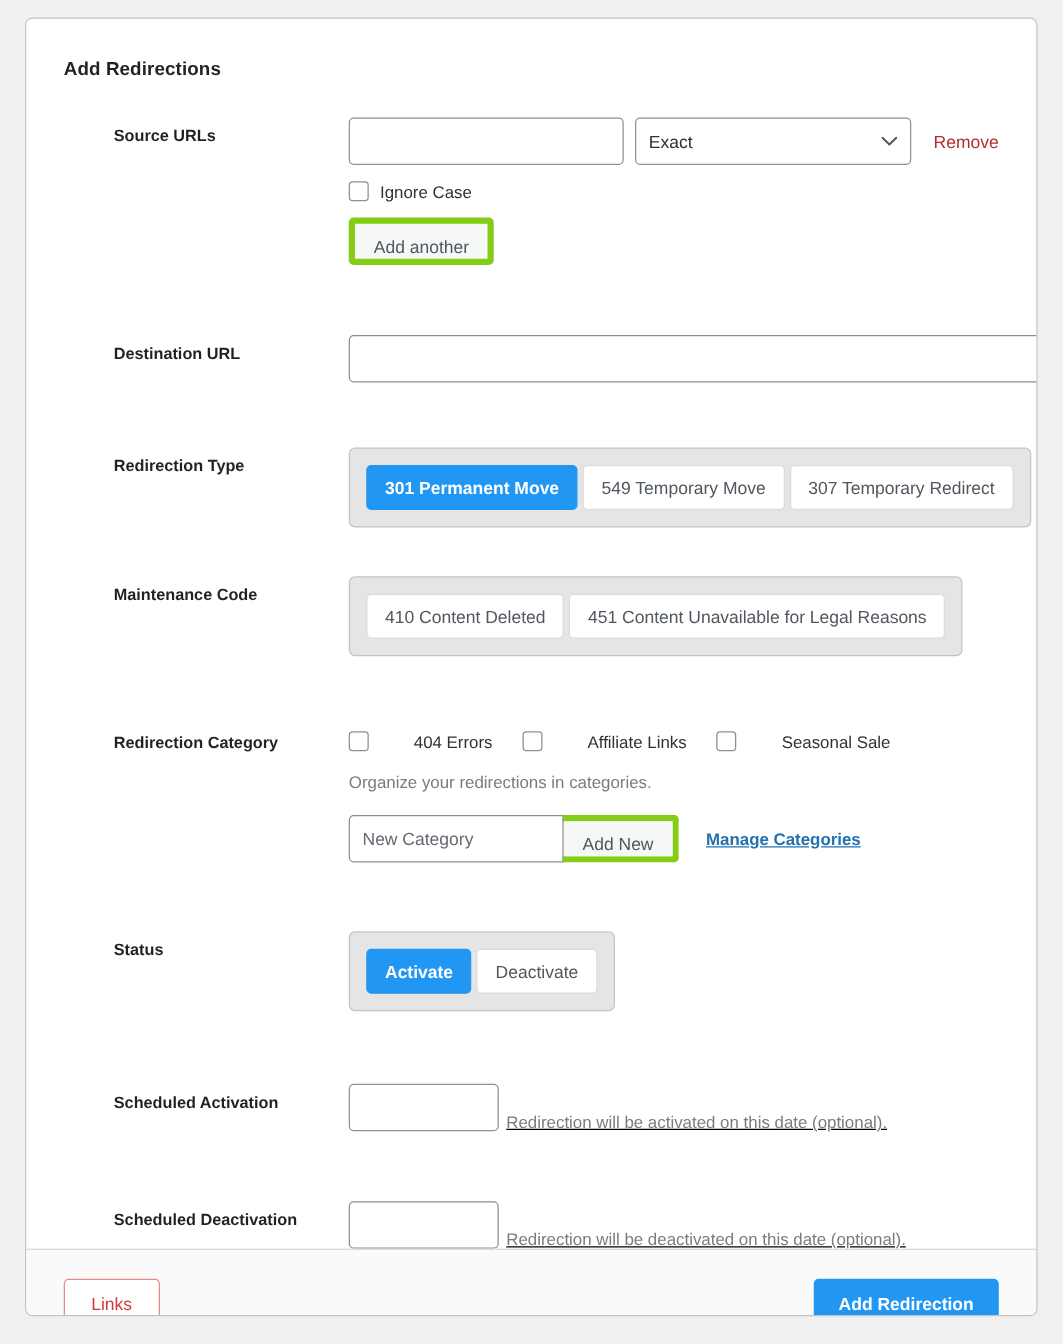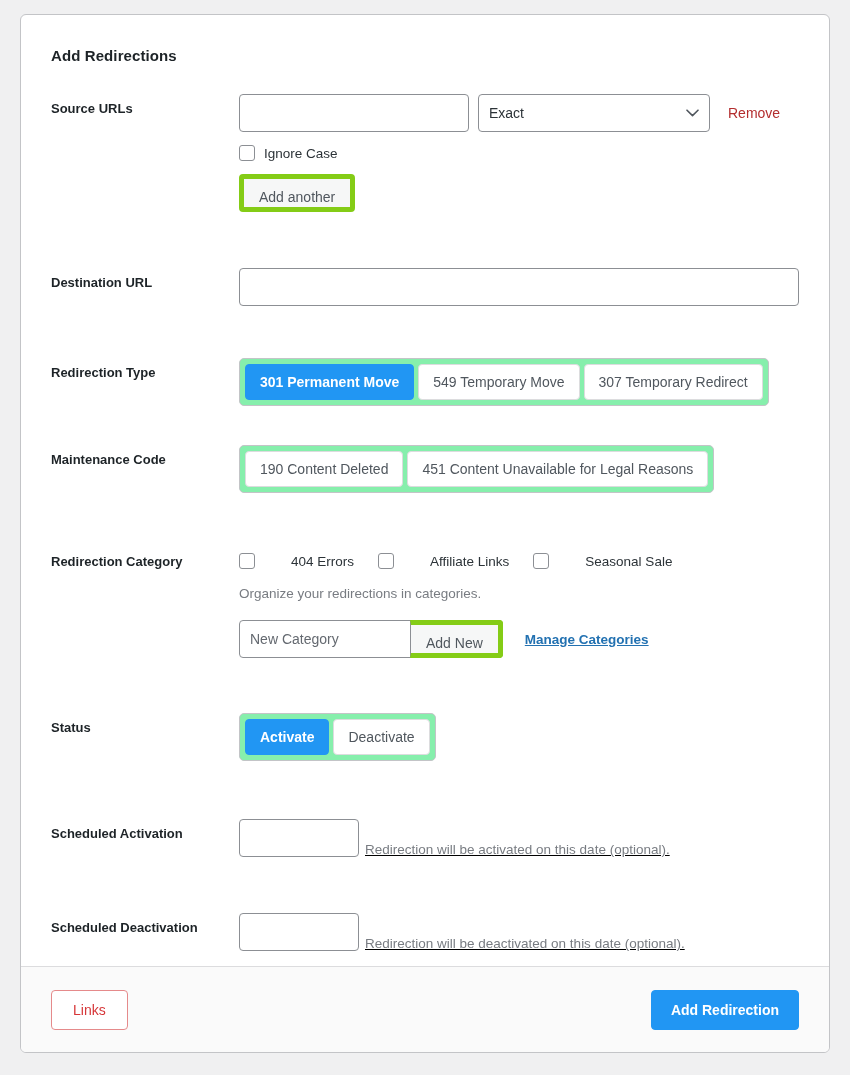--- a/index.html
+++ b/index.html
@@ -50,20 +50,21 @@
     align-items: flex-start;
   }
   .row-label {
     width: 188px;
     flex: 0 0 188px;
     font-size: 13px;
     font-weight: bold;
     color: #1d2327;
     padding-top: 6px;
     line-height: 1.4;
+    margin-left: 40px;
   }
   .row-field {
     flex: 1 1 auto;
     min-width: 0;
   }
 
   
   .r-source      { margin-bottom: 0; }
   .r-dest        { margin-top: 56px; }
   .r-type        { margin-top: 52px; }
@@ -175,22 +176,22 @@
     border-radius: 0 4px 4px 0;
     border-left: 1px solid #8c8f94;
     margin-left: -1px;
   }
 
   
   .bgroup {
     display: inline-flex;
     border: 1px solid #c3c4c7;
     border-radius: 5px;
-    padding: 5px;
-    background: #86efac;
+    padding: 13px;
+    background: #e5e5e5;
     gap: 4px;
   }
   .bgroup .opt {
     font-family: "Liberation Sans", sans-serif;
     font-size: 14px;
     color: #50575e;
     background: #fff;
     border: 1px solid #dcdcde;
     border-radius: 4px;
     height: 36px;
@@ -337,21 +338,21 @@
             <div class="opt">549 Temporary Move</div>
             <div class="opt">307 Temporary Redirect</div>
           </div>
         </div>
       </div>
 
       <div class="row r-maint">
         <div class="row-label">Maintenance Code</div>
         <div class="row-field">
           <div class="bgroup">
-            <div class="opt">190 Content Deleted</div>
+            <div class="opt">410 Content Deleted</div>
             <div class="opt">451 Content Unavailable for Legal Reasons</div>
           </div>
         </div>
       </div>
 
       <div class="row r-cat">
         <div class="row-label">Redirection Category</div>
         <div class="row-field">
 
           <div class="cat-checks">

